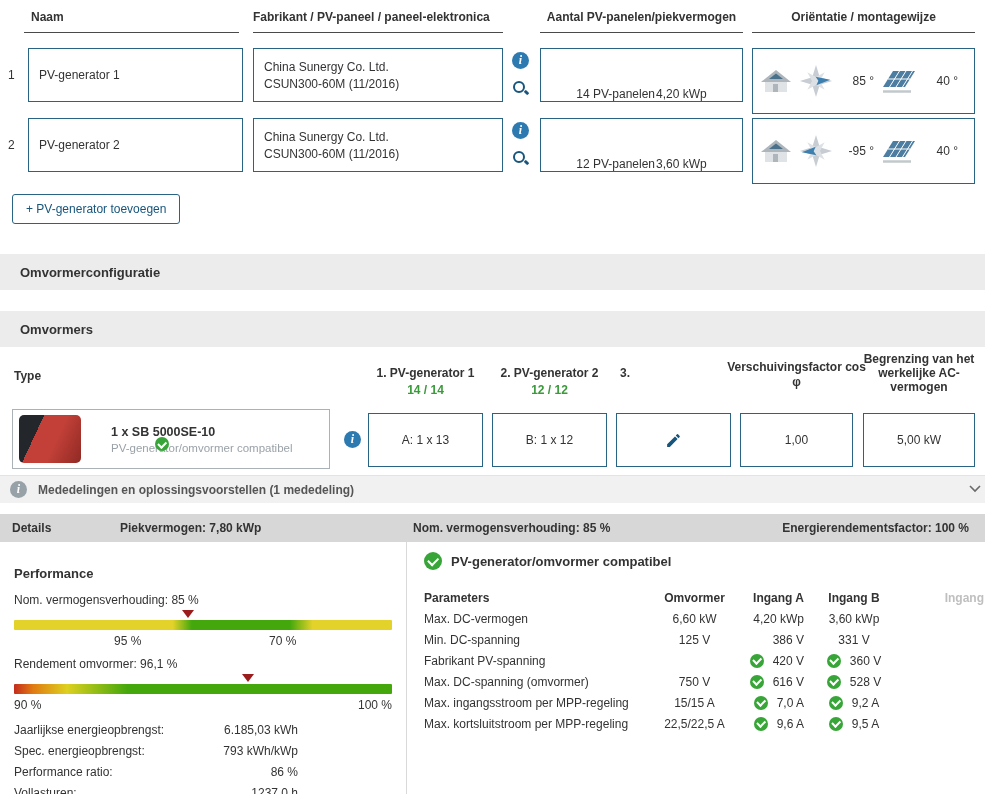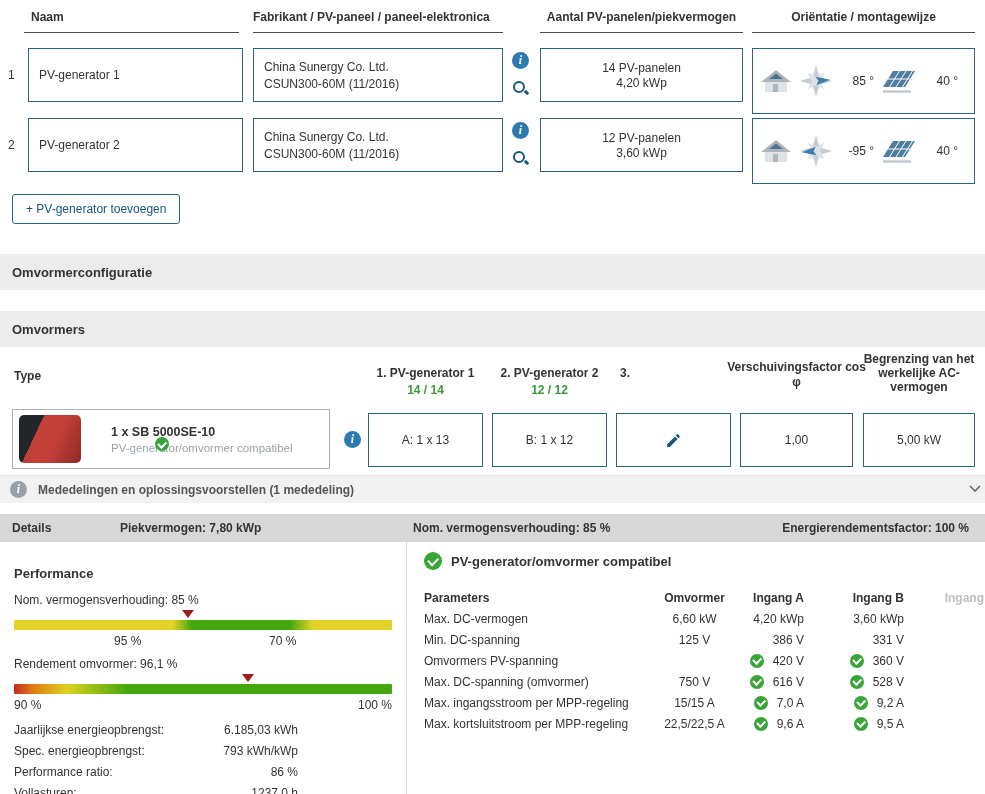--- a/index.html
+++ b/index.html
@@ -14,28 +14,28 @@
   .gh-mfr{left:253px;width:250px}
   .gh-count{left:540px;width:203px;text-align:center}
   .gh-orient{left:752px;width:223px;text-align:center}
 
   .gen-row{position:relative;height:58px;margin-top:12px}
   .row-num{position:absolute;left:8px;top:22px;width:14px}
   .fbox{position:absolute;border:1px solid #2a6484;background:#fff}
   .name-input{left:28px;top:2px;width:215px;height:54px;padding:0 10px;font:inherit;color:#333;outline:none}
   .mfr-box{left:253px;top:2px;width:250px;height:54px;display:flex;flex-direction:column;justify-content:center;padding:0 10px;gap:3px;cursor:pointer}
   .icon-col{position:absolute;left:512px;top:6px;display:flex;flex-direction:column;gap:11px;align-items:center}
-  .count-box{left:540px;top:2px;width:203px;height:54px;display:flex;flex-direction:column;justify-content:center;align-items:center;gap:1px;cursor:pointer}
+  .count-box{left:540px;top:2px;width:203px;height:54px;display:flex;flex-direction:row;justify-content:center;align-items:flex-end;gap:1px;cursor:pointer}
   .orient-box{left:752px;top:2px;width:223px;height:66px;display:flex;align-items:center;gap:7px;padding:0 7px;cursor:pointer}
   .orient-box .deg{min-width:34px;text-align:right}
 
   .add-btn{display:inline-block;margin:20px 15px 0 12px;border:1px solid #2a6484;background:#fff;color:#17557c;font:inherit;padding:7px 13px;border-radius:3px;cursor:pointer}
 
   
-  .section-bar{height:36px;background:#ececec;display:flex;align-items:center;padding:0 12px;font-weight:bold;font-size:13px;color:#333;cursor:pointer}
+  .section-bar{height:36px;background:#ececec;display:flex;align-items:center;padding:0 20px;font-weight:bold;font-size:13px;color:#333;cursor:pointer}
   .sb1{margin-top:30px}
   .sb2{margin-top:21px}
 
   
   .inv-table{position:relative;height:128px}
   .it-h{position:absolute;font-weight:bold;white-space:nowrap}
   .it-type{left:14px;top:22px}
   .it-g1{left:368px;top:19px;width:115px;text-align:center}
   .it-g1c{left:368px;top:36px;width:115px;text-align:center;color:#3a9a3a}
   .it-g2{left:492px;top:19px;width:115px;text-align:center}
@@ -92,21 +92,21 @@
   .stat .lb{position:absolute;left:0;top:3px}
   .stat .vl{position:absolute;left:0;top:3px;width:284px;text-align:right}
 
   .compat-panel{flex:1;padding:8px 0 0 17px;overflow:hidden;position:relative}
   .compat-title{display:flex;align-items:center;gap:9px;font-weight:bold;font-size:13px;margin-top:2px}
   .ct-head{margin-top:17px;font-weight:bold}
   .ct-row{display:flex;align-items:center;height:21px}
   .ct-label{flex:0 0 228px;white-space:nowrap;overflow:hidden}
   .ct-omv{flex:0 0 85px;text-align:center;white-space:nowrap}
   .ct-a{flex:0 0 67px;display:flex;justify-content:flex-end;align-items:center;gap:9px;white-space:nowrap}
-  .ct-b{flex:0 0 100px;display:flex;justify-content:flex-end;align-items:center;gap:9px;white-space:nowrap}
+  .ct-b{flex:0 0 100px;display:flex;justify-content:center;align-items:center;gap:9px;white-space:nowrap}
   .ct-x{flex:0 0 80px;text-align:right;color:#bfbfbf;white-space:nowrap}
 
   
   .chk{display:inline-block;width:14px;height:14px;border-radius:50%;background:#37a537;position:relative;flex:0 0 14px}
   .chk::after{content:"";position:absolute;left:3px;top:3.5px;width:6px;height:3.5px;border-left:2px solid #fff;border-bottom:2px solid #fff;transform:rotate(-45deg)}
   .chk.big{width:18px;height:18px;flex:0 0 18px}
   .chk.big::after{left:4px;top:4.5px;width:8px;height:4.5px}
   .info{display:inline-block;width:17px;height:17px;border-radius:50%;background:#2d7ab1;color:#fff;font:italic bold 12px/17px "Liberation Serif",serif;text-align:center;cursor:pointer}
   .info::after{content:"i"}
   .info.gray{background:#97a1a8;cursor:default}
@@ -344,21 +344,21 @@
         <div class="ct-label">Min. DC-spanning</div>
         <div class="ct-omv">125 V</div>
         <div class="ct-a">
             <span>386 V</span>
           </div>
         <div class="ct-b">
             <span>331 V</span>
           </div>
       </div>
       <div class="ct-row">
-        <div class="ct-label">Omvormers PV-spanning</div>
+        <div class="ct-label">Fabrikant PV-spanning</div>
         <div class="ct-omv"></div>
         <div class="ct-a">
             <span class="chk"></span>
             <span>420 V</span>
           </div>
         <div class="ct-b">
             <span class="chk"></span>
             <span>360 V</span>
           </div>
       </div>

